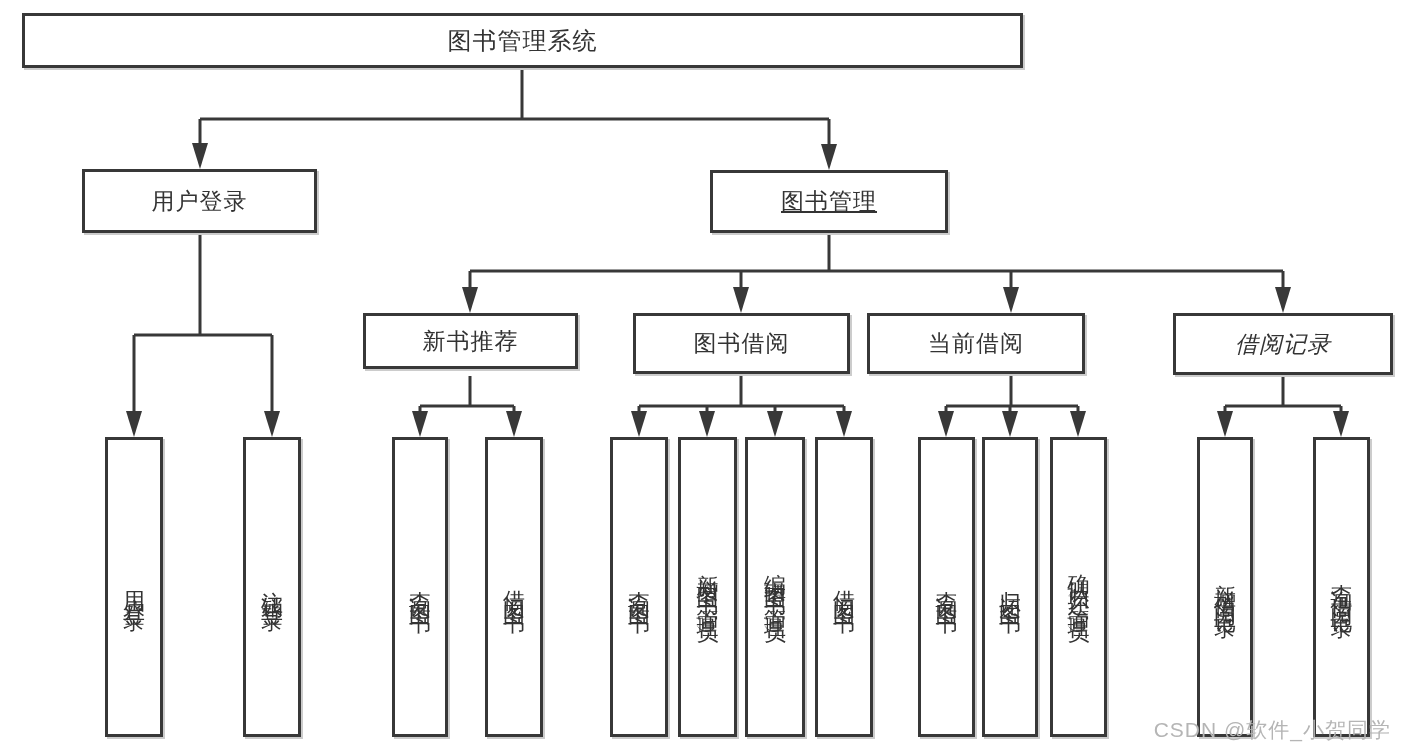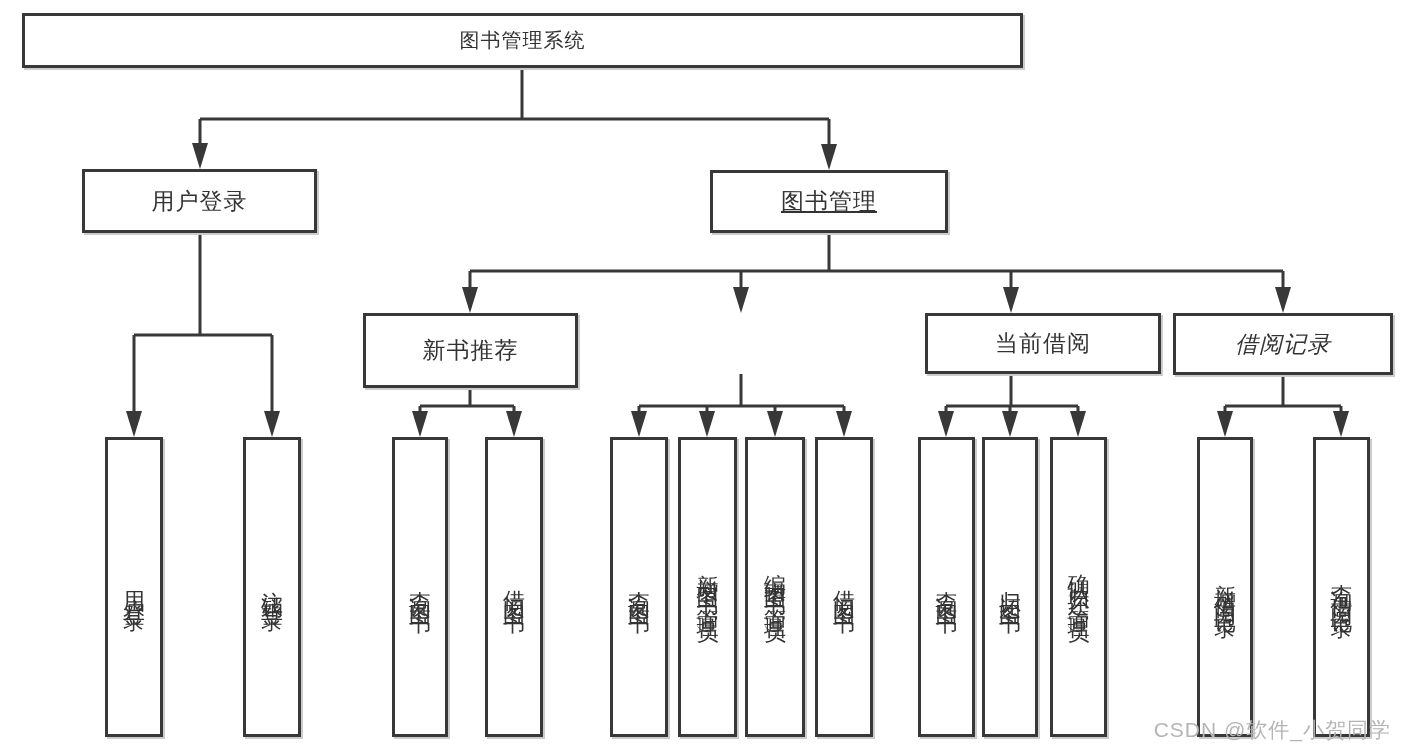--- a/index.html
+++ b/index.html
@@ -29,21 +29,21 @@
     color: #333333;
     display: flex;
     align-items: center;
     justify-content: center;
     box-shadow: 2px 2px 0 #cccccc;
   }
   .hbox {
     font-size: 23px;
     letter-spacing: 1px;
   }
-  .hbox.root { font-size: 20px; }
+  .hbox.root { font-size: 24px; }
   .vbox {
     writing-mode: vertical-rl;
     text-orientation: mixed;
     font-size: 22px;
     letter-spacing: 7px;
     line-height: 1;
   }
   #watermark {
     position: absolute;
     right: 14px;
@@ -89,22 +89,23 @@
       <polygon points="1217,411 1233,411 1225,437"></polygon>
       <polygon points="1333,411 1349,411 1341,437"></polygon>
     </g>
   </svg>
 
   <div class="hbox root" style="left:22px; top:13px; width:1001px; height:55px;">图书管理系统</div>
 
   <div class="hbox" style="left:82px; top:169px; width:235px; height:64px;">用户登录</div>
   <div class="hbox" style="left:710px; top:170px; width:238px; height:63px;text-decoration:underline;">图书管理</div>
 
-  <div class="hbox" style="left:363px; top:313px; width:215px; height:75px;">新书推荐</div>
-  <div class="hbox" style="left:925px; top:313px; width:236px; height:61px;">当前借阅</div>
+  <div class="hbox" style="left:363px; top:313px; width:215px; height:56px;">新书推荐</div>
+  <div class="hbox" style="left:633px; top:313px; width:217px; height:61px;">图书借阅</div>
+  <div class="hbox" style="left:867px; top:313px; width:218px; height:61px;">当前借阅</div>
   <div class="hbox" style="left:1173px; top:313px; width:220px; height:62px;font-style:italic;">借阅记录</div>
 
   <div class="vbox" style="left:105px; top:437px; width:58px; height:300px;">用户登录</div>
   <div class="vbox" style="left:243px; top:437px; width:58px; height:300px;">注销登录</div>
 
   <div class="vbox" style="left:392px; top:437px; width:56px; height:300px;">查询图书</div>
   <div class="vbox" style="left:485px; top:437px; width:58px; height:300px;">借阅图书</div>
 
   <div class="vbox" style="left:610px; top:437px; width:58px; height:300px;">查询图书</div>
   <div class="vbox" style="left:678px; top:437px; width:59px; height:300px;">新增图书（管理员）</div>

